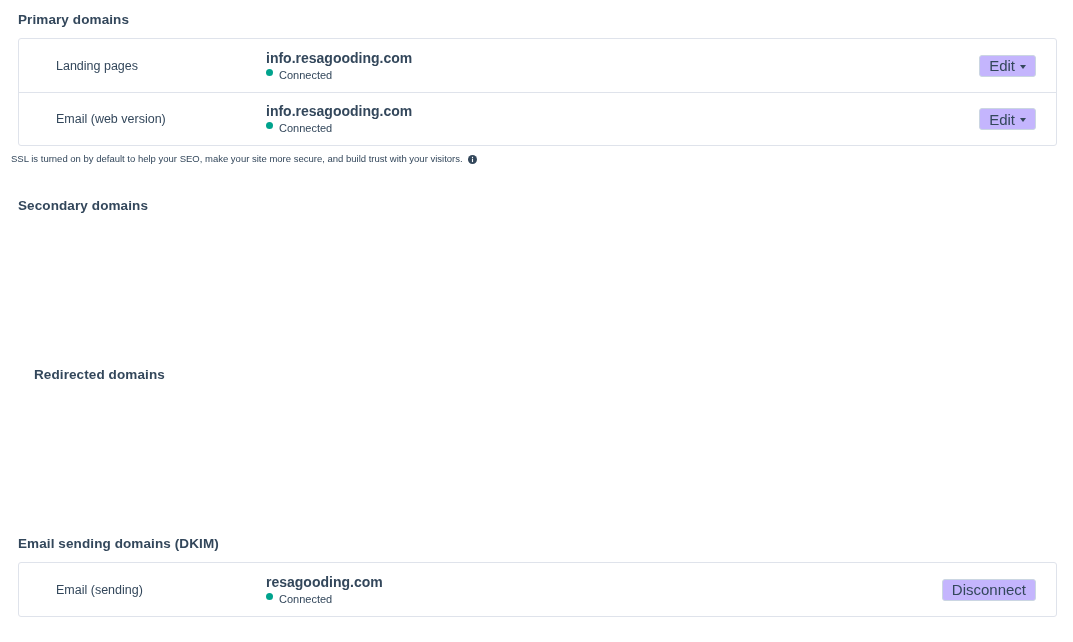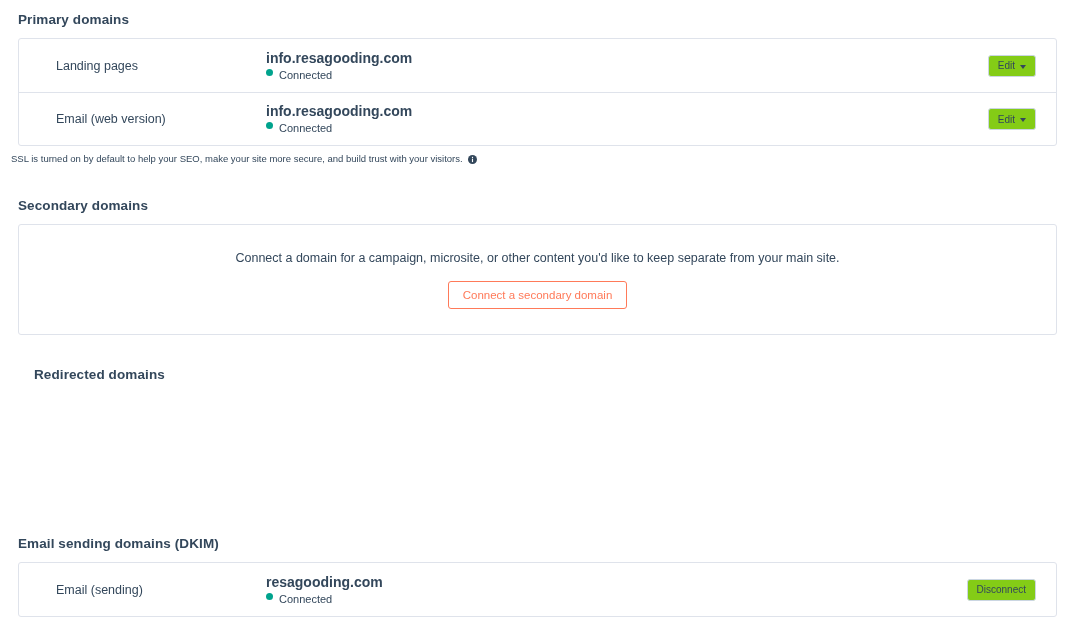--- a/index.html
+++ b/index.html
@@ -88,25 +88,25 @@
   .row-action {
     flex: 0 0 auto;
   }
 
   
   .btn-secondary {
     display: inline-flex;
     align-items: center;
     justify-content: center;
     gap: 5px;
-    background: #84cc16;
+    background: #c4b5fd;
     border: 1px solid #cbd6e2;
     border-radius: 3px;
     color: #33475b;
-    font-size: 10px;
+    font-size: 15px;
     font-family: "Liberation Sans", sans-serif;
     height: 22px;
     padding: 0 9px;
     cursor: pointer;
     white-space: nowrap;
   }
 
   .caret {
     width: 0;
     height: 0;
@@ -226,24 +226,20 @@
       <svg width="9" height="9" viewBox="0 0 16 16" aria-hidden="true">
         <circle cx="8" cy="8" r="8" fill="#33475b"></circle>
         <rect x="7" y="6.6" width="2" height="6" fill="#ffffff"></rect>
         <rect x="7" y="3.2" width="2" height="2.2" fill="#ffffff"></rect>
       </svg>
     </span>
   </div>
 
   <div class="section-heading" id="heading-secondary">Secondary domains</div>
 
-  <div class="card empty-card" id="card-secondary">
-    <div class="empty-text">Connect a domain for a campaign, microsite, or other content you'd like to keep separate from your main site.</div>
-    <button class="btn-outline-orange">Connect a secondary domain</button>
-  </div>
 
   <div class="section-heading" id="heading-redirected">Redirected domains</div>
 
 
   <div class="section-heading" id="heading-dkim">Email sending domains (DKIM)</div>
 
   <div class="card" id="card-dkim">
     <div class="domain-row">
       <div class="row-label">Email (sending)</div>
       <div class="row-domain">

